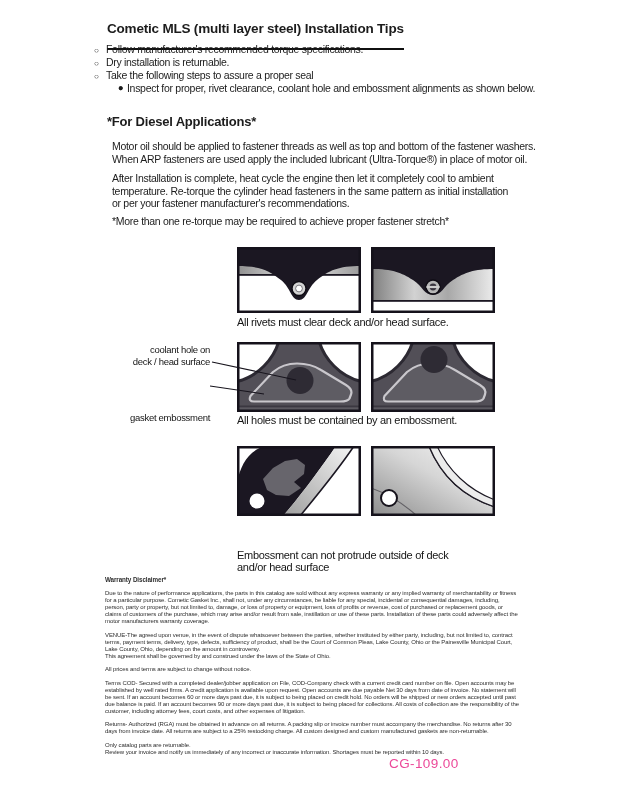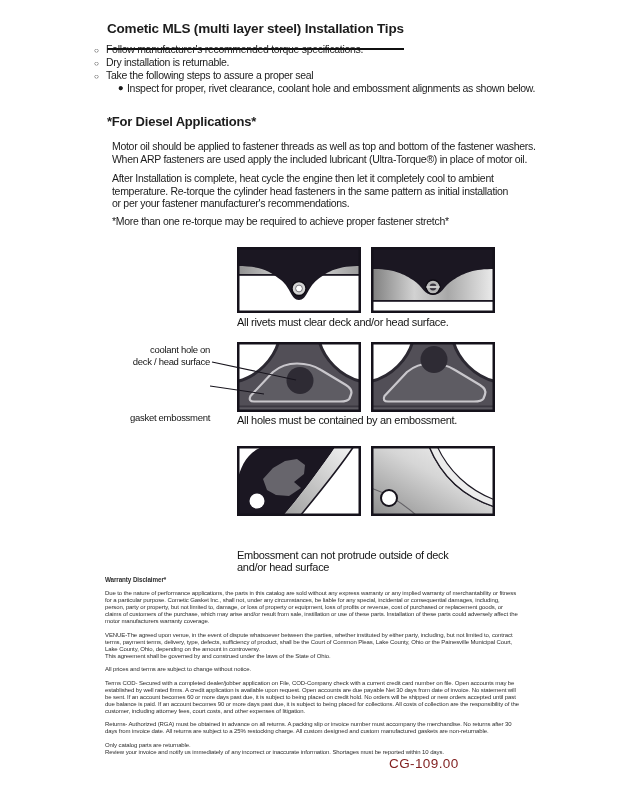--- a/index.html
+++ b/index.html
@@ -33,21 +33,21 @@
   .ann2{top:381px;margin-top:31px;}
   .leaders{position:absolute;left:208px;top:356px;pointer-events:none;z-index:5;}
 
   .disc{position:absolute;left:105px;top:576px;width:414px;font-size:6px;line-height:7px;
         letter-spacing:-0.1px;color:#2e2e2e;}
   .disc .d-h{font-weight:bold;font-size:6.3px;margin:0 0 7px 0;}
   .disc p{margin:0 0 6.5px 0;}
   .disc .grp p{margin:0;}
   .disc .grp{margin:0 0 6.5px 0;}
 
-  .doccode{position:absolute;left:389px;top:756px;font-size:13.5px;color:#7f1d1d;letter-spacing:0.4px;}
+  .doccode{position:absolute;left:389px;top:756px;font-size:13.5px;color:#ec4899;letter-spacing:0.4px;}
 </style>
 </head>
 <body>
 
 <div class="page">
 
   <h1 class="title">Cometic MLS (multi layer steel) Installation Tips</h1>
 
   <ul class="tips">
     <li class="t-main">

